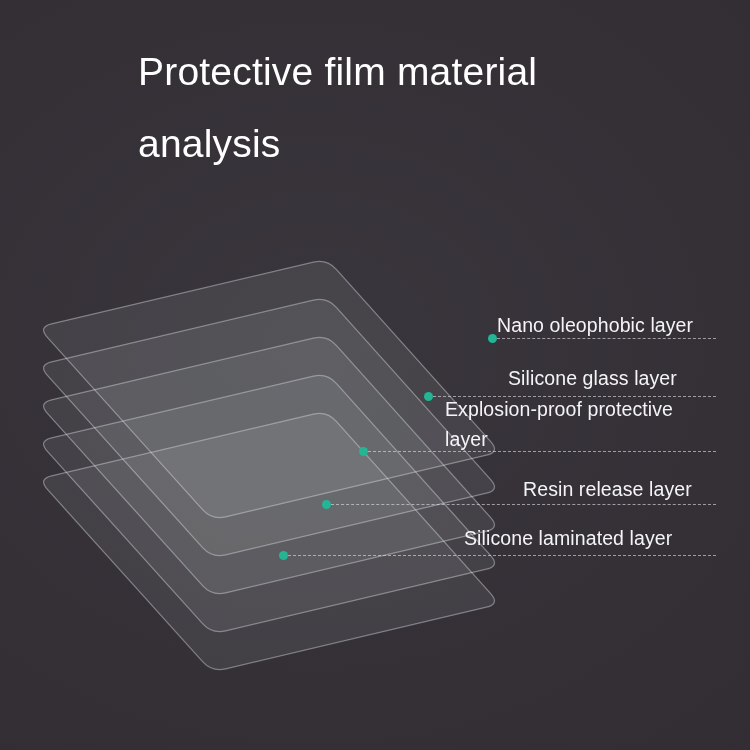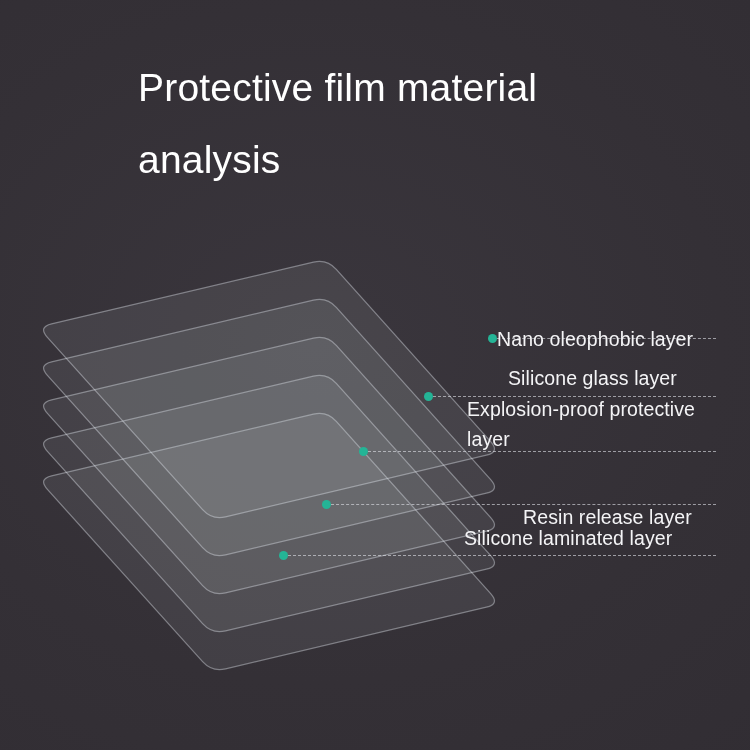--- a/index.html
+++ b/index.html
@@ -21,21 +21,21 @@
     width: 750px;
     height: 750px;
     background: radial-gradient(ellipse 120% 100% at 42% 46%, #3a363d 0%, #343036 45%, #2f2b31 100%);
     overflow: hidden;
   }
 
   
   #title {
     position: absolute;
     left: 138px;
-    top: 52px;
+    top: 36px;
     width: 540px;
     color: #ffffff;
     font-size: 39px;
     font-weight: 400;
     line-height: 72px;
     letter-spacing: 0.2px;
     white-space: pre-wrap;
     -webkit-font-smoothing: antialiased;
   }
 
@@ -109,28 +109,28 @@
           <path d="M47.4 413.4 Q38.0 403.0 51.6 399.8L313.4 338.2 Q327.0 335.0 336.3 345.4L490.7 517.6 Q500.0 528.0 486.4 531.2L225.6 592.8 Q212.0 596.0 202.6 585.6Z" class="sheet-face"></path>
           <path d="M47.4 375.4 Q38.0 365.0 51.6 361.8L313.4 300.2 Q327.0 297.0 336.3 307.4L490.7 479.6 Q500.0 490.0 486.4 493.2L225.6 554.8 Q212.0 558.0 202.6 547.6Z" class="sheet-face"></path>
           <path d="M47.4 337.4 Q38.0 327.0 51.6 323.8L313.4 262.2 Q327.0 259.0 336.3 269.4L490.7 441.6 Q500.0 452.0 486.4 455.2L225.6 516.8 Q212.0 520.0 202.6 509.6Z" class="sheet-face"></path>
         </g>
     </svg>
   </div>
 
   <div id="annotations">
       <div class="leader-line" style="left: 492px; top: 338px; width: 224px;"></div>
       <div class="leader-dot" style="left: 487.5px; top: 333.5px; background: rgb(36, 180, 150);"></div>
-      <div class="layer-label" style="left: 497px; top: 324px;">Nano oleophobic layer</div>
+      <div class="layer-label" style="left: 497px; top: 310px;">Nano oleophobic layer</div>
       <div class="leader-line" style="left: 428px; top: 396px; width: 288px;"></div>
       <div class="leader-dot" style="left: 423.5px; top: 391.5px; background: rgb(36, 180, 150);"></div>
       <div class="layer-label" style="left: 508px; top: 363px;">Silicone glass layer</div>
       <div class="leader-line" style="left: 363px; top: 451px; width: 353px;"></div>
       <div class="leader-dot" style="left: 358.5px; top: 446.5px; background: rgb(36, 180, 150);"></div>
-      <div class="layer-label wrap" style="left: 467px; top: 394px;">Explosion-proof protective layer</div>
+      <div class="layer-label wrap" style="left: 445px; top: 394px;">Explosion-proof protective layer</div>
       <div class="leader-line" style="left: 326px; top: 504px; width: 390px;"></div>
       <div class="leader-dot" style="left: 321.5px; top: 499.5px; background: rgb(36, 180, 150);"></div>
-      <div class="layer-label" style="left: 523px; top: 474px; margin-top: 28px;">Resin release layer</div>
+      <div class="layer-label" style="left: 523px; top: 474px;">Resin release layer</div>
       <div class="leader-line" style="left: 283px; top: 555px; width: 433px;"></div>
       <div class="leader-dot" style="left: 278.5px; top: 550.5px; background: rgb(36, 180, 150);"></div>
       <div class="layer-label" style="left: 464px; top: 523px; text-align: right;">Silicone laminated layer</div>
     </div>
 
 </div>
 
 </body></html>

